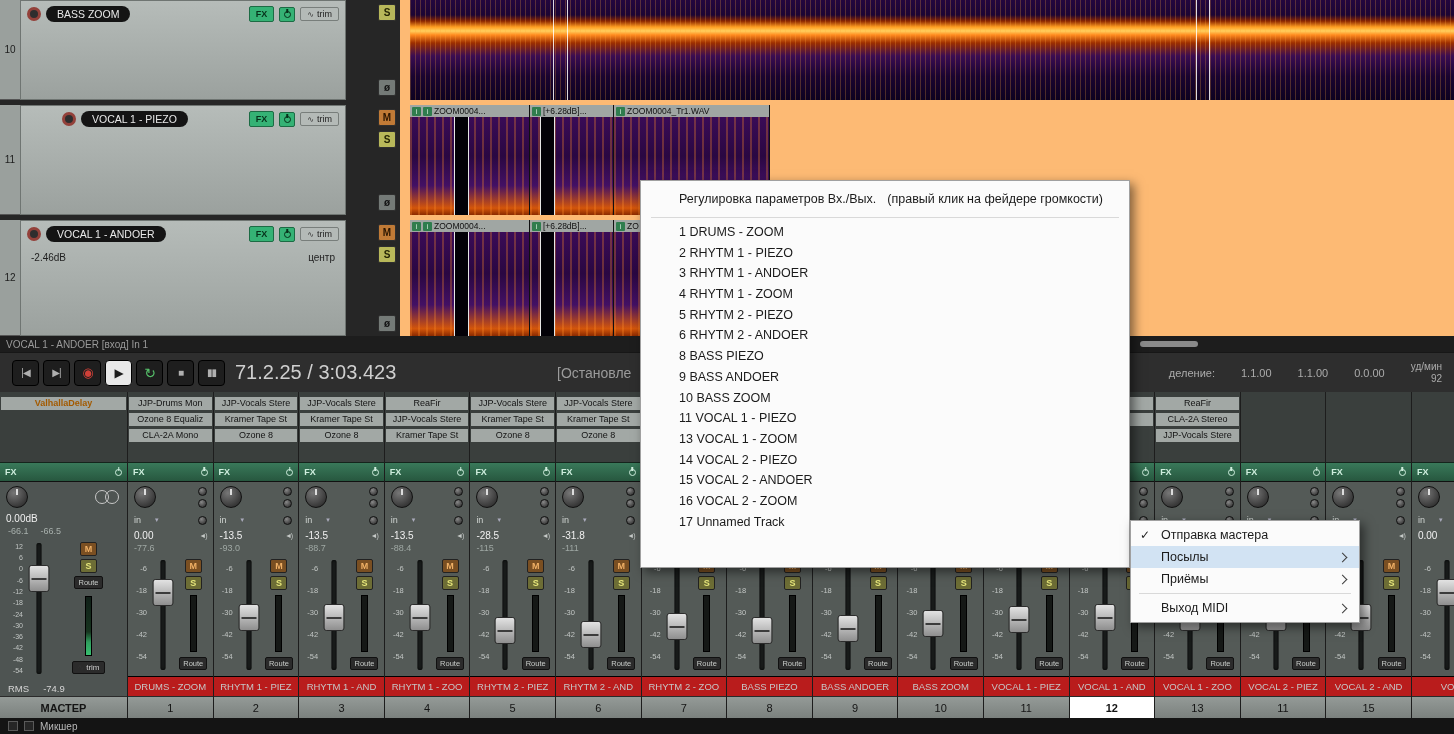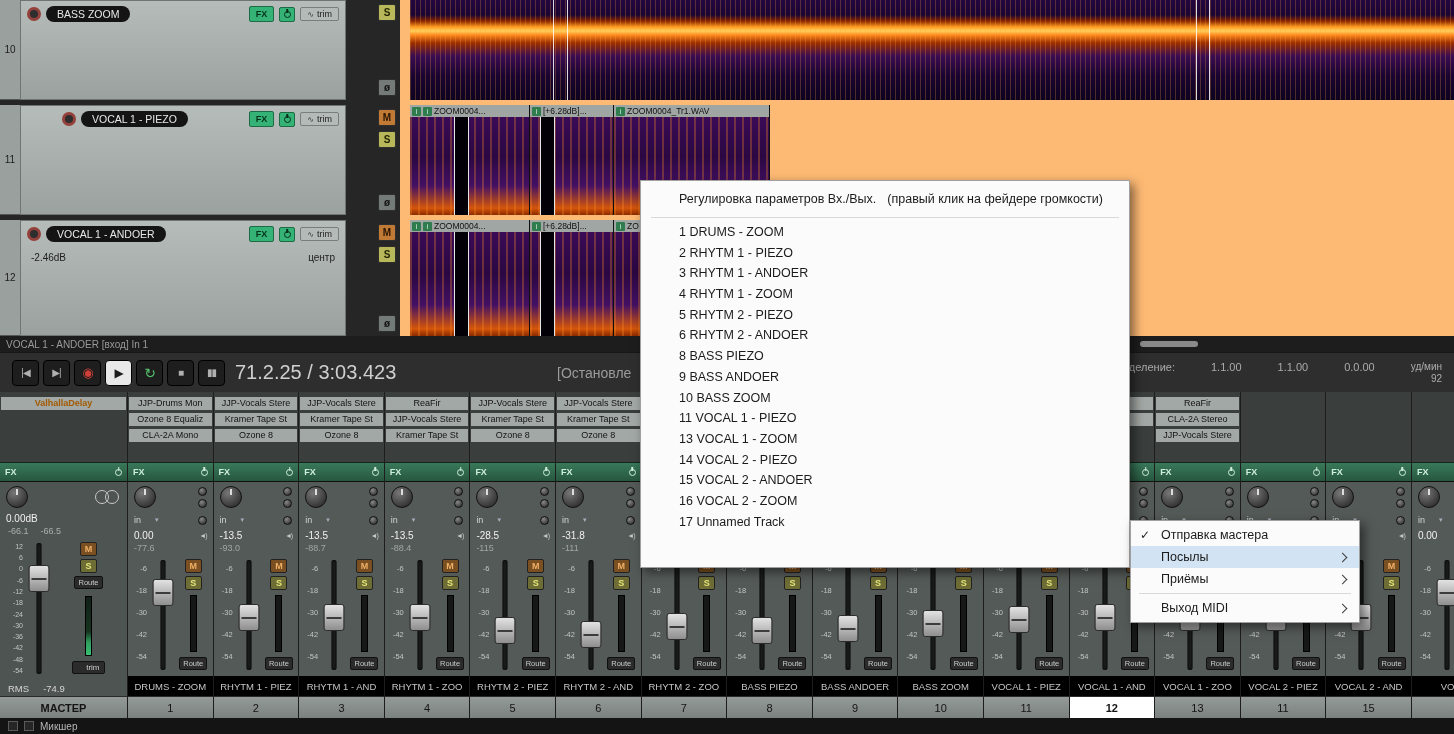--- a/index.html
+++ b/index.html
@@ -69,21 +69,21 @@
   #transport{position:absolute;top:352px;height:40px;left:0;right:0;background:#2e2e2e;
              border-top:1px solid #171717;display:flex;align-items:center;padding:0 12px}
   #tbtns{display:flex;gap:4px}
   .tbtn{width:27px;height:26px;background:#1e1e1e;border:1px solid #000;border-radius:4px;color:#b0b0b0;
         font-size:10px;display:flex;align-items:center;justify-content:center;letter-spacing:-1px}
   .tbtn.play{background:#e9e9e9;color:#1d1d1d;font-size:12px}
   .tbtn.record{color:#d04038;font-size:13px}
   .tbtn.repeat{color:#56c06a;font-size:14px}
   #ttime{font-size:20px;color:#cfcfcf;margin-left:10px;white-space:nowrap}
   #tstatus{position:absolute;left:557px;font-size:14px;color:#9b9b9b;white-space:nowrap}
-  #tright{position:absolute;right:12px;display:flex;gap:36px;font-size:11px;color:#ababab}
+  #tright{position:absolute;right:12px;display:flex;align-items:center;gap:26px;font-size:11px;color:#ababab}
   #bpmbox{display:flex;flex-direction:column;align-items:flex-end;font-size:10px;line-height:12px}
 
   
   #mixer{position:absolute;top:392px;left:0;height:326px;width:1500px;display:flex}
   .strip{width:85.6px;flex:none;background:#545a57;border-right:1px solid #1d1d1d;display:flex;flex-direction:column}
   .strip.master{width:128px;background:#4e5452}
   .fxlist{height:70px;background:#3a3f3d;padding-top:5px;overflow:hidden}
   .fxrow{height:13px;margin:0 1px 3px;background:#a2a8a5;color:#131313;font-size:9px;line-height:13px;
          text-align:center;white-space:nowrap;overflow:hidden}
   .fxrow.off{color:#a35a00;font-weight:bold}
@@ -125,21 +125,21 @@
                justify-content:center;border-radius:2px;border:1px solid #222;flex:none}
   .mbtn{background:#7a4f22;color:#f0b066}
   .sbtn2{background:#6d6d35;color:#e6e67a}
   .meter{width:7px;flex:1;background:#151816;border:1px solid #000;margin:2px 0}
   .meter.grn{background:linear-gradient(to top,#38c070 0%,#2f9e5d 22%,#17341f 40%,#101f18 100%)}
   .route{font-size:7.5px;color:#c8ccc9;background:#2b2b2b;border:1px solid #111;border-radius:2px;
          padding:1px 3px;margin-bottom:2px;flex:none}
   .trimbtn{font-size:8px;color:#ccc;background:#2b2b2b;border:1px solid #111;border-radius:2px;
            padding:1px 4px;margin-bottom:2px;display:flex;gap:2px;flex:none}
   .rmsrow{height:16px;display:flex;gap:14px;align-items:center;padding:0 8px;font-size:9.5px;color:#d5d5d5}
-  .namebar{height:20px;background:#000000;border-top:1px solid #000;color:#c6c6c6;font-size:9.5px;
+  .namebar{height:20px;background:#b91c1c;border-top:1px solid #000;color:#c6c6c6;font-size:9.5px;
            display:flex;align-items:center;justify-content:center;white-space:nowrap;overflow:hidden}
   .numcell{height:22px;background:linear-gradient(#949a97,#7b817e);border-top:1px solid #2a2a2a;
            border-right:1px solid #50565  3;color:#141414;font-size:11px;display:flex;align-items:center;justify-content:center}
   .numcell.sel{background:#fff;font-weight:bold}
   .master .numcell{font-weight:bold}
 
   
   #statusbar{position:absolute;bottom:0;left:0;right:0;height:16px;background:#141414;display:flex;
              align-items:center;gap:6px;padding:0 8px;font-size:10px;color:#b8b8b8}
   .sico{width:10px;height:10px;border:1px solid #5a5a5a;background:#262626;flex:none}

